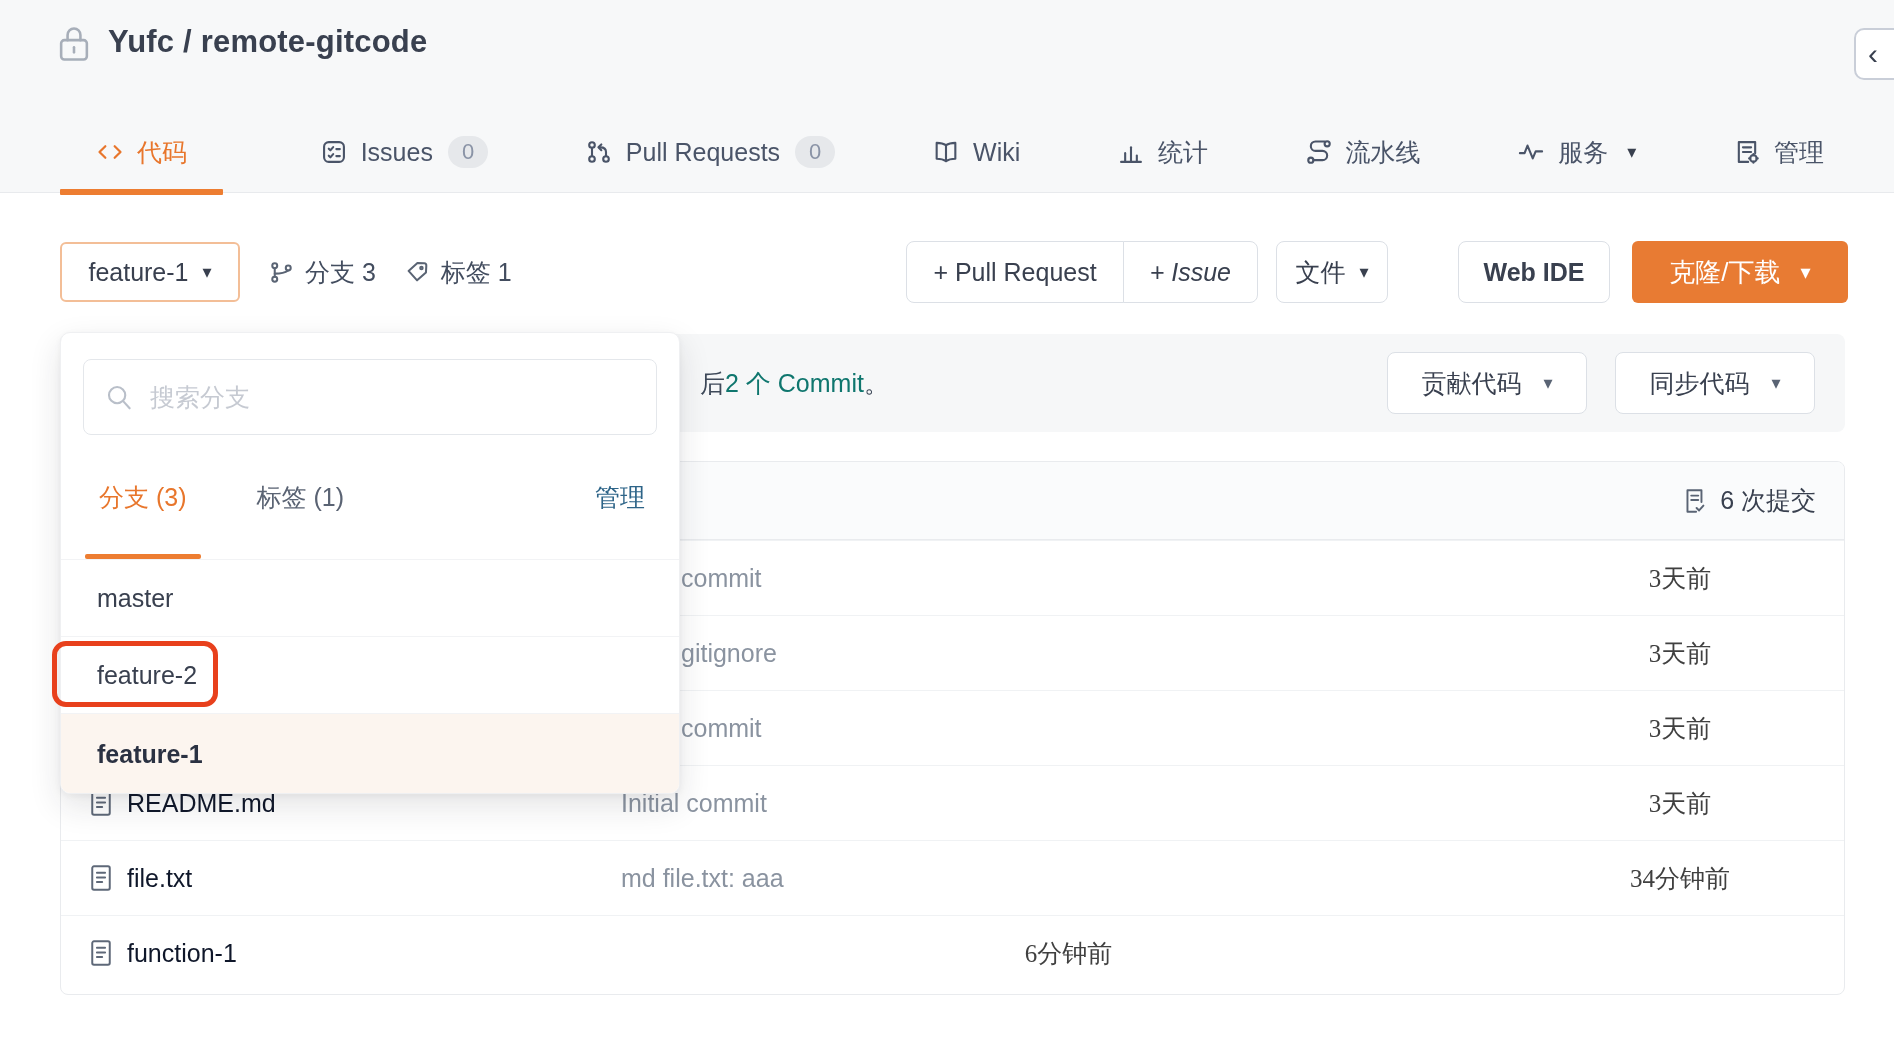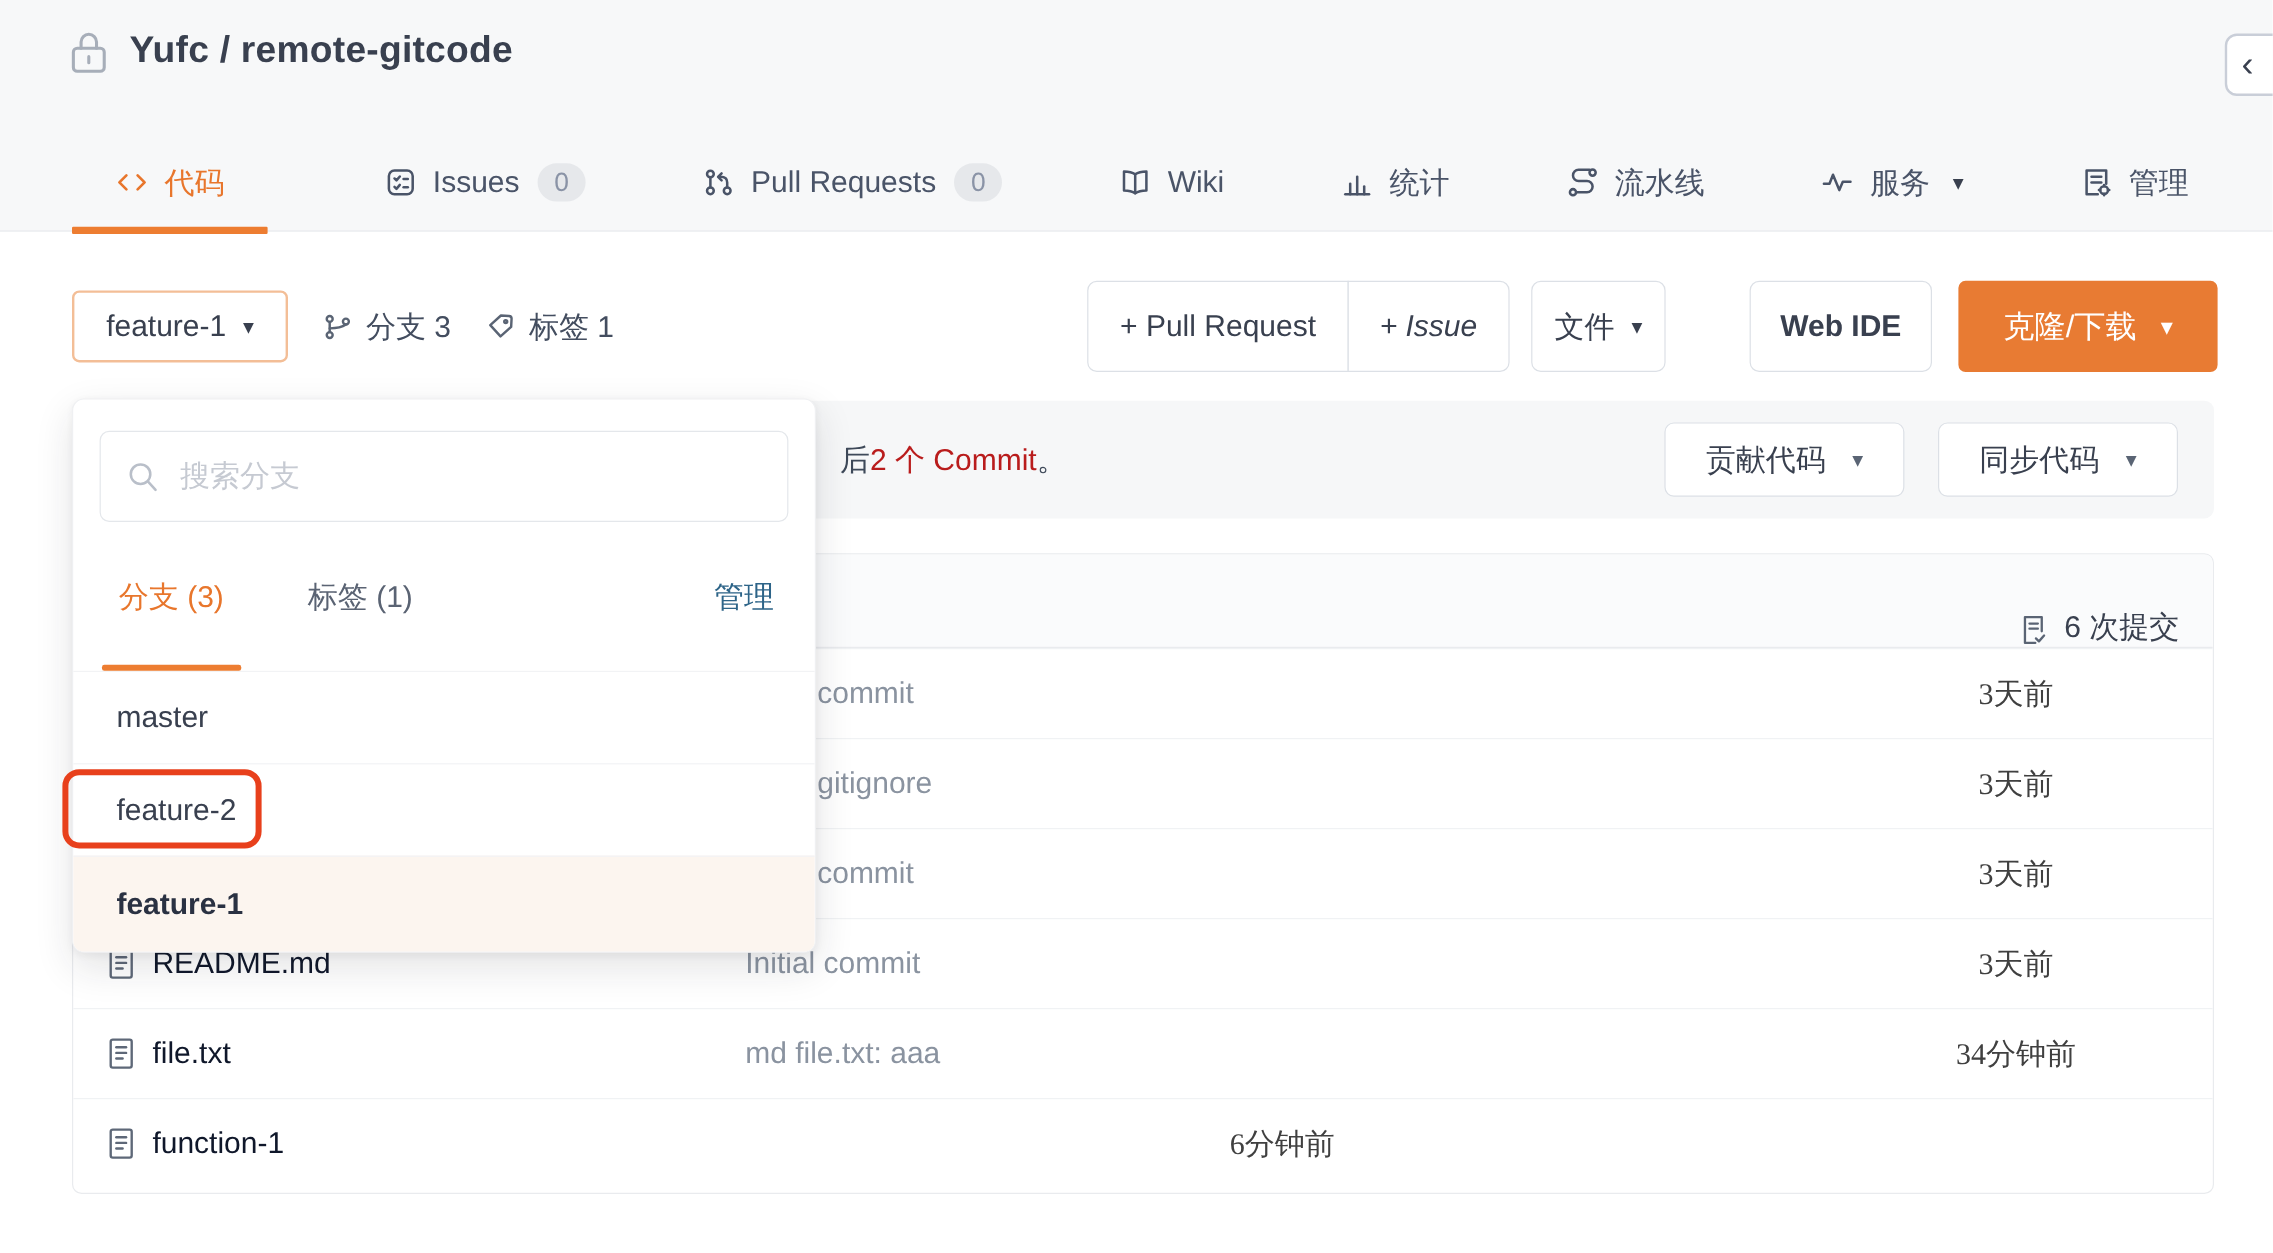--- a/index.html
+++ b/index.html
@@ -48,52 +48,52 @@
   .toolbar { position:absolute; top:242px; left:60px; right:46px; height:60px; display:flex; align-items:center; }
   .branch-btn {
     width:180px; height:60px; background:#fff; border:2px solid #F3BE97; border-radius:6px;
     display:flex; align-items:center; justify-content:center; gap:8px;
     font-size:25px; color:#39404F; cursor:pointer;
   }
   .repo-stat { display:flex; align-items:center; gap:10px; font-size:25px; color:#434D5F; margin-left:28px; cursor:pointer; }
   .repo-stat svg { stroke:#5A6474; }
   .toolbar-right { margin-left:auto; display:flex; align-items:center; }
   .btn {
-    height:76px; background:#fff; border:1px solid #DCE0E6; border-radius:8px;
+    height:62px; background:#fff; border:1px solid #DCE0E6; border-radius:8px;
     font-size:25px; color:#39404F; display:flex; align-items:center; justify-content:center;
     padding:0 26px; cursor:pointer; white-space:nowrap;
   }
   .btn-group { display:flex; }
   .btn-group .btn:first-child { border-radius:8px 0 0 8px; }
   .btn-group .btn:last-child { border-radius:0 8px 8px 0; margin-left:-1px;font-style:italic; }
   .btn-files { margin-left:18px; width:112px; gap:8px; }
   .btn-webide { margin-left:70px; width:152px; font-weight:700; }
   .btn-clone {
     margin-left:22px; width:216px; background:#E87B33; border:none; color:#fff;
     border-radius:6px; gap:14px; font-size:26px;
   }
   .btn-clone .caret { color:#fff; font-size:20px; }
   
   .notice {
     position:absolute; left:60px; top:334px; width:1785px; height:98px;
     background:#F6F7F8; border-radius:8px;
   }
   .notice-text { position:absolute; left:640px; top:0; height:98px; display:flex; align-items:center; font-size:25px; color:#3E4959; }
-  .notice-text a { color:#b91c1c; text-decoration:none; cursor:pointer; }
+  .notice-text a { color:#0f766e; text-decoration:none; cursor:pointer; }
   .notice-btns { position:absolute; right:30px; top:18px; display:flex; gap:28px; }
   .notice-btns .btn { height:62px; width:200px; gap:16px; }
   .notice-btns .caret { color:#5A6474; }
   
   .file-table {
     position:absolute; left:60px; top:461px; width:1785px; height:534px;
     background:#fff; border:1px solid #E9EBEE; border-radius:8px; overflow:hidden;
   }
   .ft-header {
     height:78px; background:#FAFBFC; border-bottom:1px solid #E9EBEE;
-    display:flex; align-items:flex-end; justify-content:flex-end; padding-right:28px;
+    display:flex; align-items:center; justify-content:flex-end; padding-right:28px;
     font-size:25px; color:#39404F; gap:12px;
   }
   .ft-header svg { stroke:#5A6474; }
   .ft-row {
     height:75px; display:grid; grid-template-columns:560px 1fr 300px; align-items:center;
     border-top:1px solid #F0F2F4;
   }
   .ft-row:first-of-type { border-top:none; }
   .ft-name { display:flex; align-items:center; gap:14px; padding-left:28px; }
   .ft-name svg { stroke:#5E6878; flex:none; }

